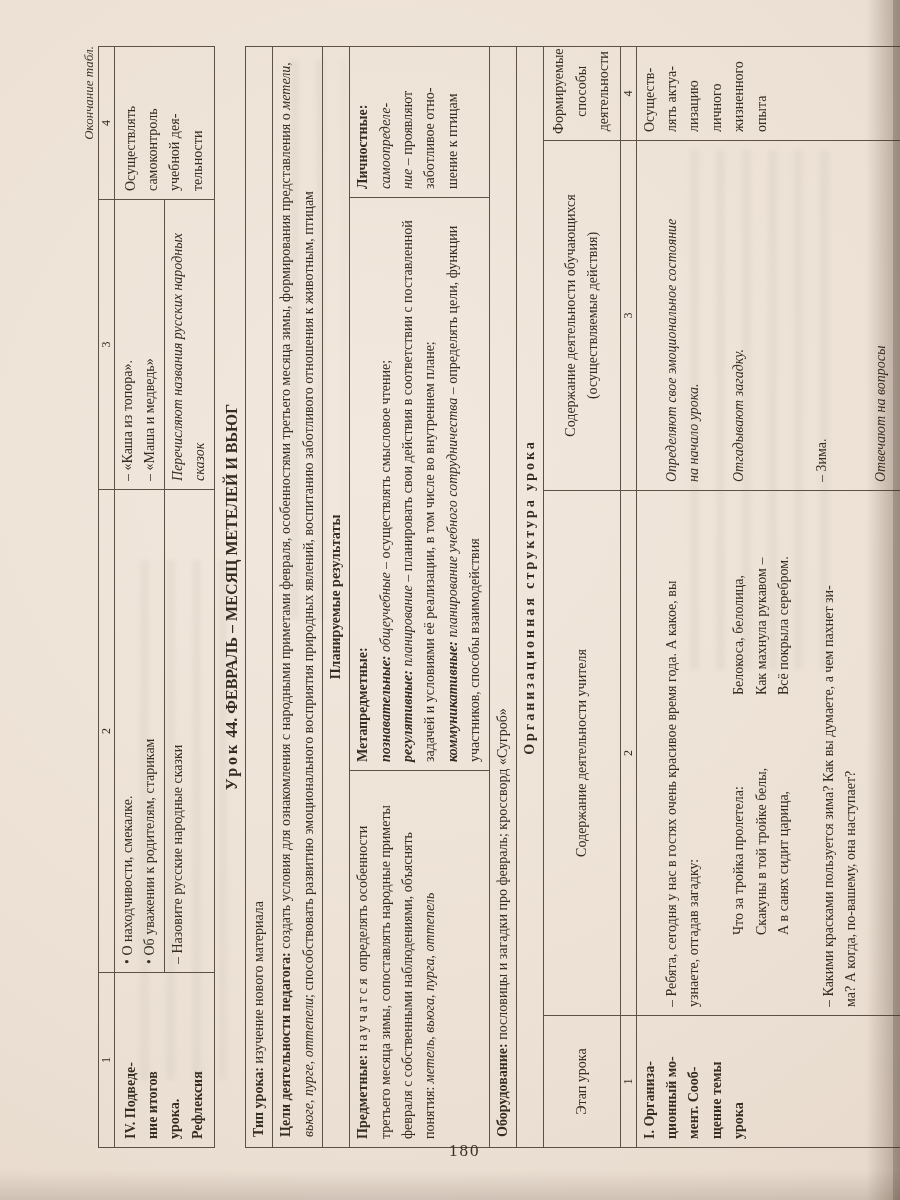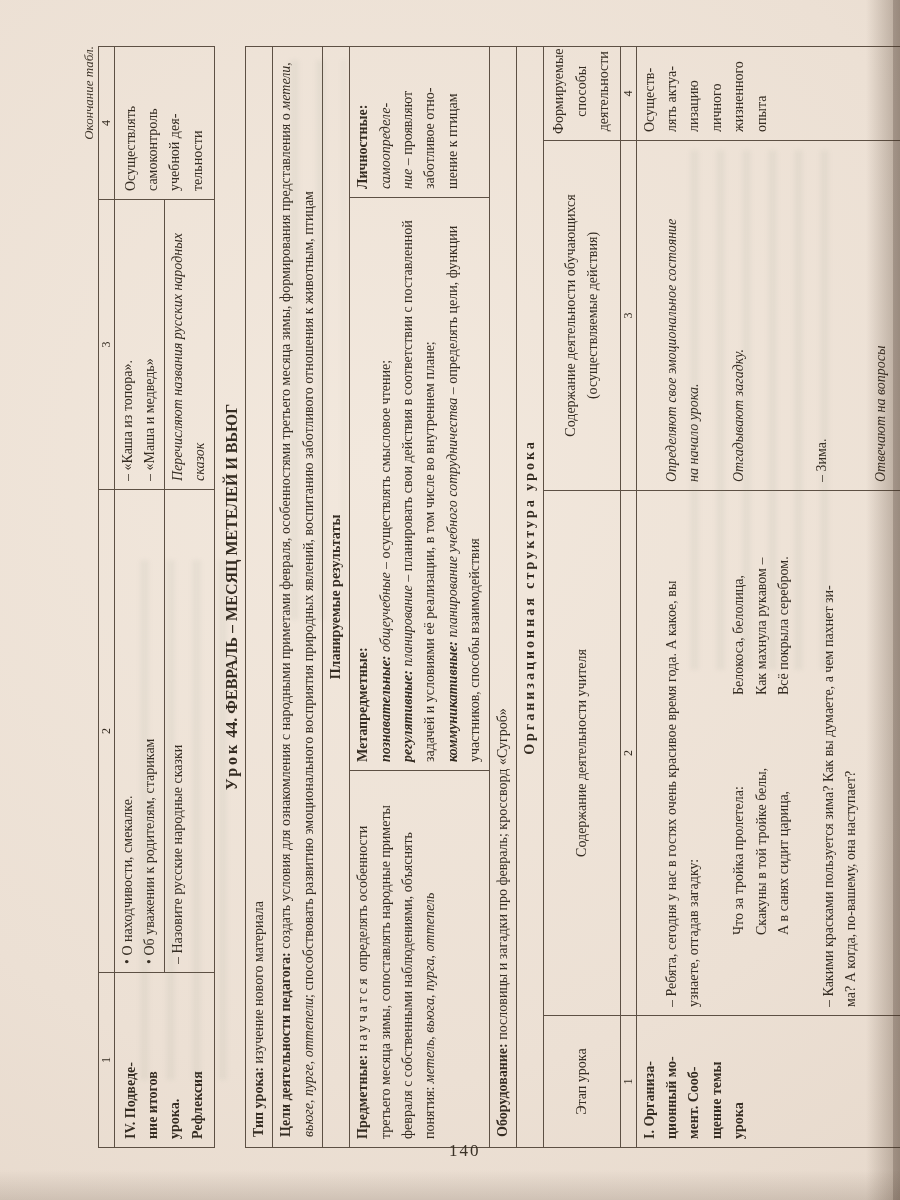--- a/index.html
+++ b/index.html
@@ -155,18 +155,18 @@
 жизненного
 опыта</span></div>
     </div>
 
   </div>
 
   <div class="ghost" style="left:140px;top:560px;width:95px;height:520px;"></div>
   <div class="ghost" style="left:690px;top:150px;width:150px;height:520px;"></div>
   <div class="ghost" style="left:290px;top:60px;width:55px;height:560px;"></div>
 
-  <div class="pnum">140</div>
+  <div class="pnum">180</div>
 
   <div class="gutter"></div>
   <div class="gutter2"></div>
   <div class="bshade"></div>
 </div>
 
 </body></html>

